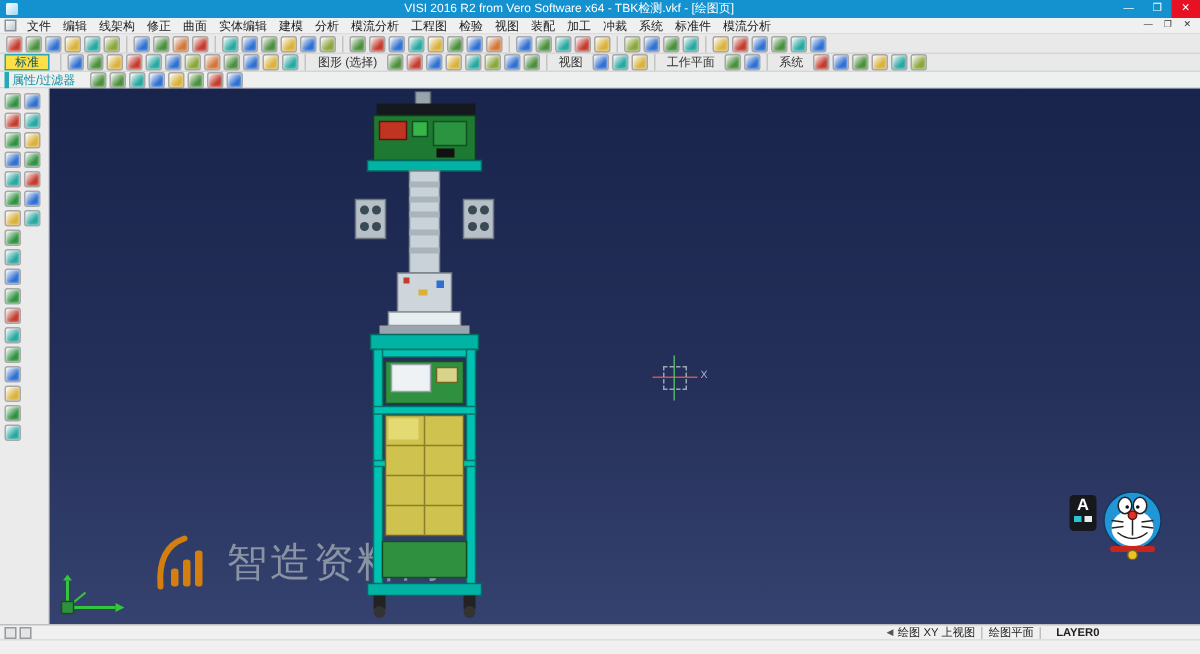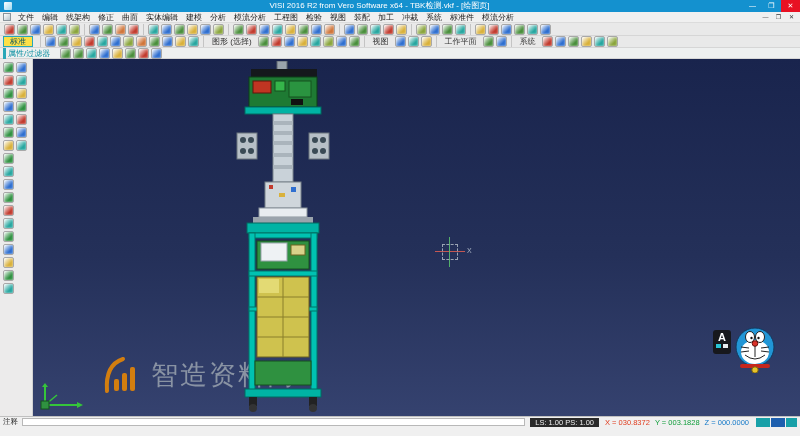--- a/index.html
+++ b/index.html
@@ -371,24 +371,25 @@
       <line x1="37" y1="20" x2="29" y2="21" stroke="#222"></line>
         <line x1="37" y1="25" x2="29" y2="24" stroke="#222"></line>
       <rect x="8" y="37" width="30" height="4" rx="2" fill="#c6261d"></rect>
       <circle cx="23" cy="43" r="3.2" fill="#e8c32a" stroke="#7a620c"></circle>
     </svg>
 
   </div>
 </div>
 
 <div class="statusbar">
-  <div class="srow r2">
-    <span class="note">注释</span>
-    <span class="notefield"></span>
-    <span class="chip">LS: 1.00  PS: 1.00</span>
-    <span class="cx">X = 030.8372</span>
-    <span class="cy">Y = 003.1828</span>
-    <span class="cz">Z = 000.0000</span>
-    <span class="blk b1"></span>
-    <span class="blk b2"></span>
-    <span class="blk b3"></span>
+  <div class="srow r1">
+    <span class="sic"></span>
+    <span class="sic"></span>
+    <span class="flex1"></span>
+    <span class="navarrow">◀</span>
+    <span>绘图 XY 上视图</span>
+    <i class="ssep"></i>
+    <span>绘图平面</span>
+    <i class="ssep"></i>
+    <span class="layer">LAYER0</span>
+    <span class="r1pad"></span>
   </div>
 </div>
 
 </body></html>

